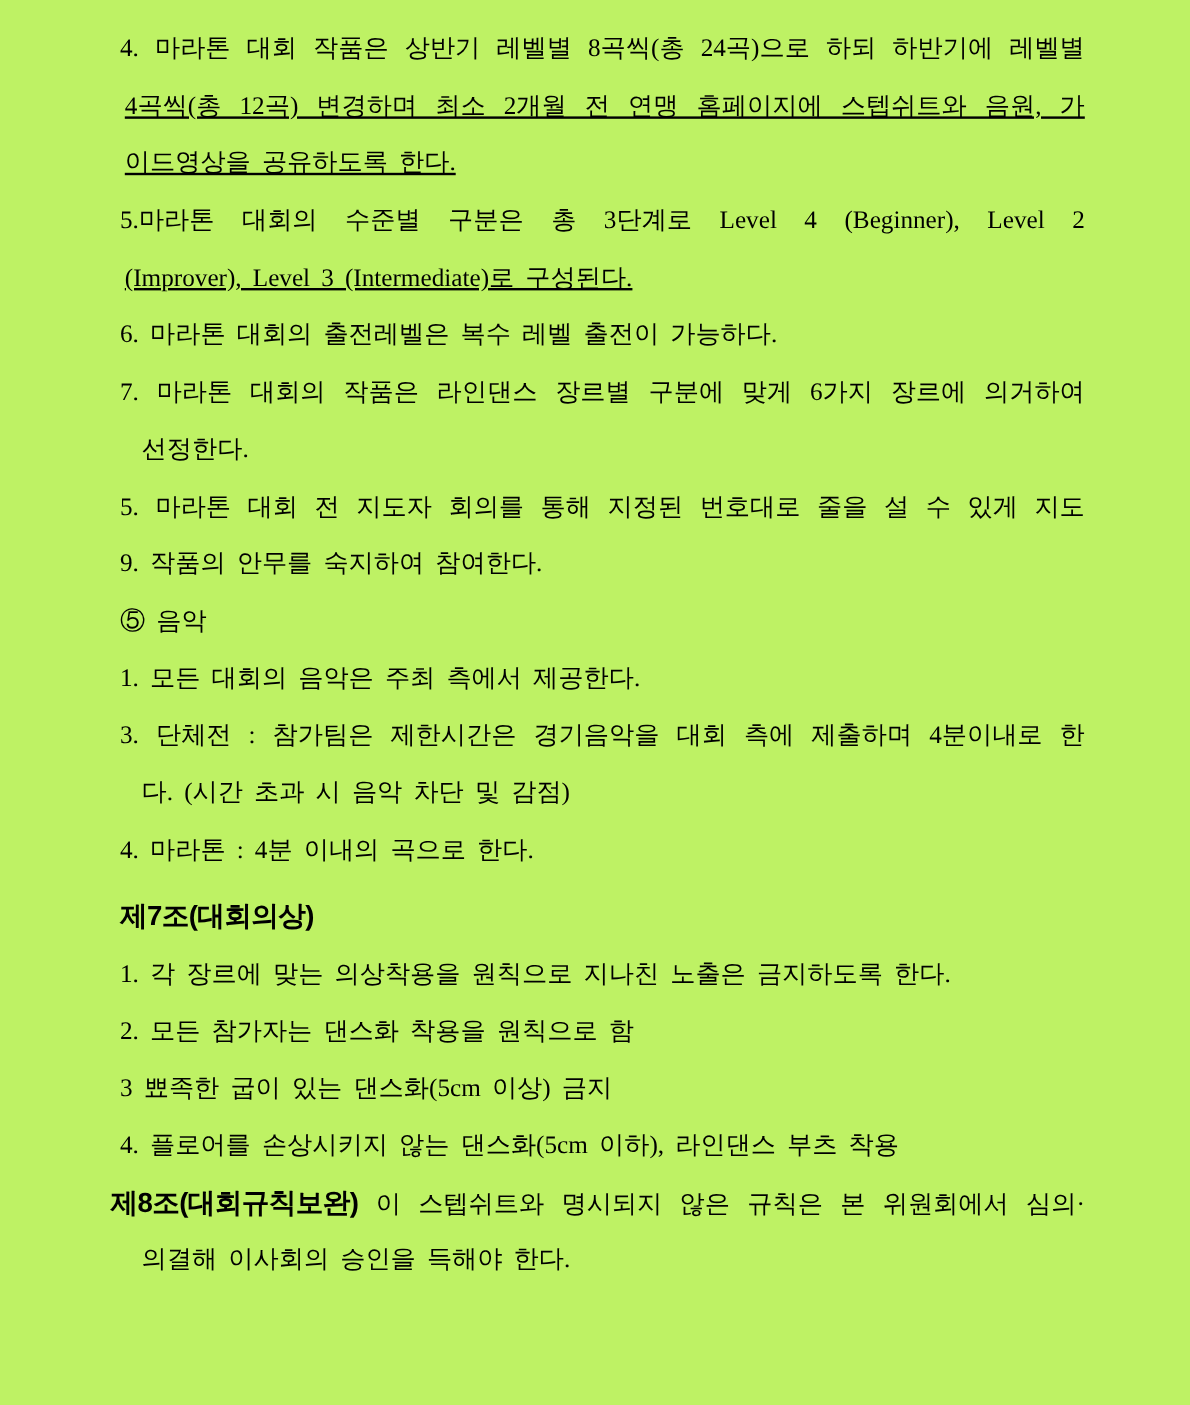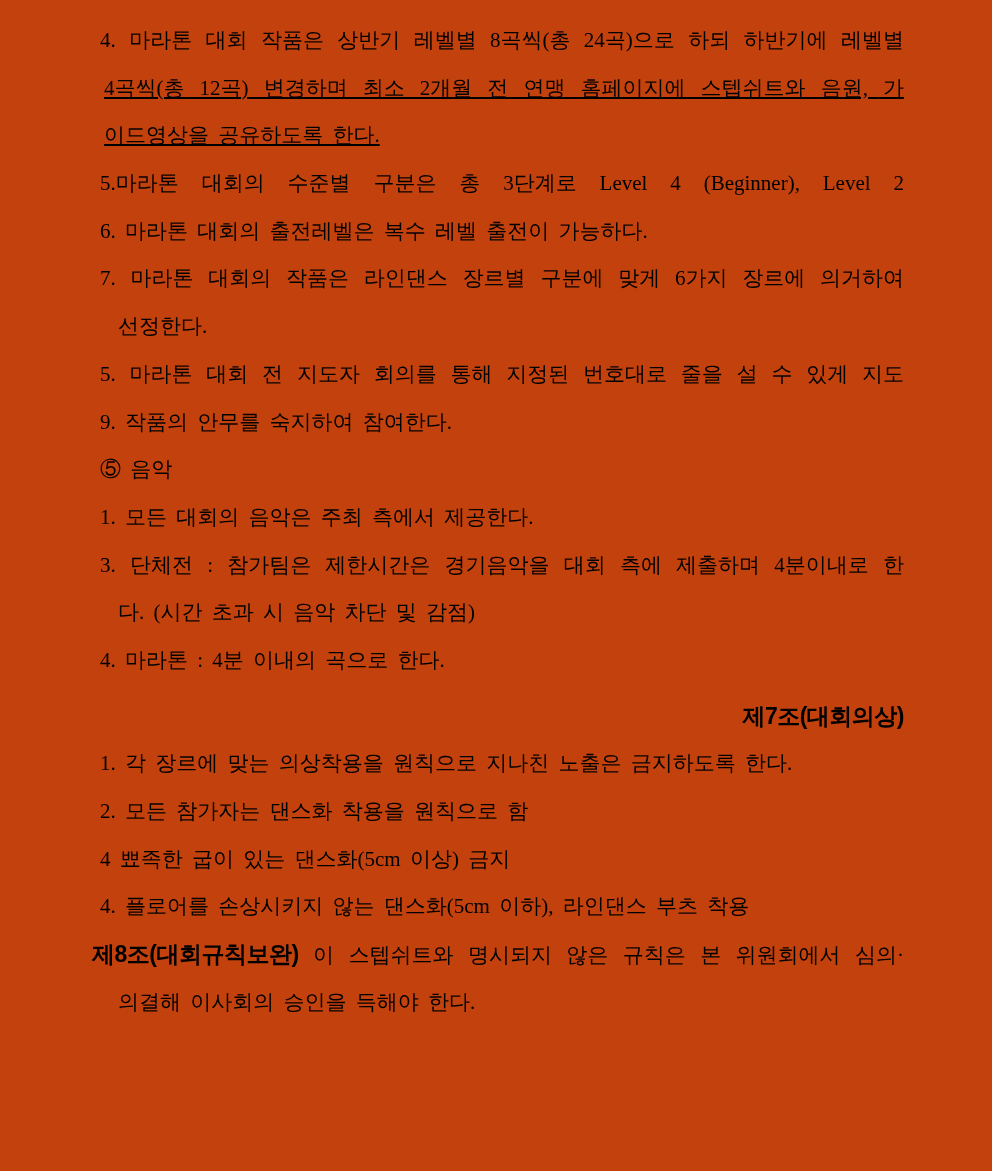--- a/index.html
+++ b/index.html
@@ -6,21 +6,21 @@
     margin: 0;
     padding: 0;
     width: 992px;
     height: 1171px;
     background: #ffffff;
     overflow: hidden;
   }
   .page {
     width: 992px;
     height: 1171px;
-    background: #c2410c;
+    background: #bef264;
     color: #000000;
     box-sizing: border-box;
     padding-top: 17px;
   }
   .doc {
     margin-left: 92px;
     width: 812px;
     font-family: "Liberation Serif", "DejaVu Serif", serif;
   }
   .line {
@@ -33,52 +33,53 @@
   }
   .line.justify {
     text-align: justify;
     text-align-last: justify;
     -moz-text-align-last: justify;
   }
   
   .line.item      { padding-left: 8px;  }
   .line.cont      { padding-left: 12px; text-decoration: underline; }
   .line.cont-deep { padding-left: 26px; }
-  .line.heading   { padding-left: 8px;  margin-top: 8px; text-align: right; }
+  .line.heading   { padding-left: 8px;  margin-top: 8px; }
   .line.heading-inline { padding-left: 0; }
   
   .run { color: #000000; }
   .run.bold,
   .line.heading .run {
     font-family: "Liberation Sans", "DejaVu Sans", sans-serif;
     font-weight: bold;
     font-size: 23px;
     letter-spacing: -0.5px;
   }
 </style>
 </head>
 <body>
 
 <div class="page">
   <div class="doc">
       <div class="line item justify"><span class="run">4. 마라톤 대회 작품은 상반기 레벨별 8곡씩(총 24곡)으로 하되 하반기에 레벨별</span></div>
       <div class="line cont justify"><span class="run">4곡씩(총 12곡) 변경하며 최소 2개월 전 연맹 홈페이지에 스텝쉬트와 음원, 가</span></div>
       <div class="line cont"><span class="run">이드영상을 공유하도록 한다.</span></div>
       <div class="line item justify"><span class="run">5.마라톤 대회의 수준별 구분은 총 3단계로 Level 4 (Beginner), Level 2</span></div>
+      <div class="line cont"><span class="run">(Improver), Level 3 (Intermediate)로 구성된다.</span></div>
       <div class="line item"><span class="run">6. 마라톤 대회의 출전레벨은 복수 레벨 출전이 가능하다.</span></div>
       <div class="line item justify"><span class="run">7. 마라톤 대회의 작품은 라인댄스 장르별 구분에 맞게 6가지 장르에 의거하여</span></div>
       <div class="line cont-deep"><span class="run">선정한다.</span></div>
       <div class="line item justify"><span class="run">5. 마라톤 대회 전 지도자 회의를 통해 지정된 번호대로 줄을 설 수 있게 지도</span></div>
       <div class="line item"><span class="run">9. 작품의 안무를 숙지하여 참여한다.</span></div>
       <div class="line item"><span class="run">⑤ 음악</span></div>
       <div class="line item"><span class="run">1. 모든 대회의 음악은 주최 측에서 제공한다.</span></div>
       <div class="line item justify"><span class="run">3. 단체전 : 참가팀은 제한시간은 경기음악을 대회 측에 제출하며 4분이내로 한</span></div>
       <div class="line cont-deep"><span class="run">다. (시간 초과 시 음악 차단 및 감점)</span></div>
       <div class="line item"><span class="run">4. 마라톤 : 4분 이내의 곡으로 한다.</span></div>
       <div class="line heading"><span class="run bold">제7조(대회의상)</span></div>
       <div class="line item"><span class="run">1. 각 장르에 맞는 의상착용을 원칙으로 지나친 노출은 금지하도록 한다.</span></div>
       <div class="line item"><span class="run">2. 모든 참가자는 댄스화 착용을 원칙으로 함</span></div>
-      <div class="line item"><span class="run">4 뾰족한 굽이 있는 댄스화(5cm 이상) 금지</span></div>
+      <div class="line item"><span class="run">3 뾰족한 굽이 있는 댄스화(5cm 이상) 금지</span></div>
       <div class="line item"><span class="run">4. 플로어를 손상시키지 않는 댄스화(5cm 이하), 라인댄스 부츠 착용</span></div>
       <div class="line heading-inline justify"><span class="run bold">제8조(대회규칙보완)</span><span class="run"> 이 스텝쉬트와 명시되지 않은 규칙은 본 위원회에서 심의·</span></div>
       <div class="line cont-deep"><span class="run">의결해 이사회의 승인을 득해야 한다.</span></div>
     </div>
 </div>
 
 </body></html>

